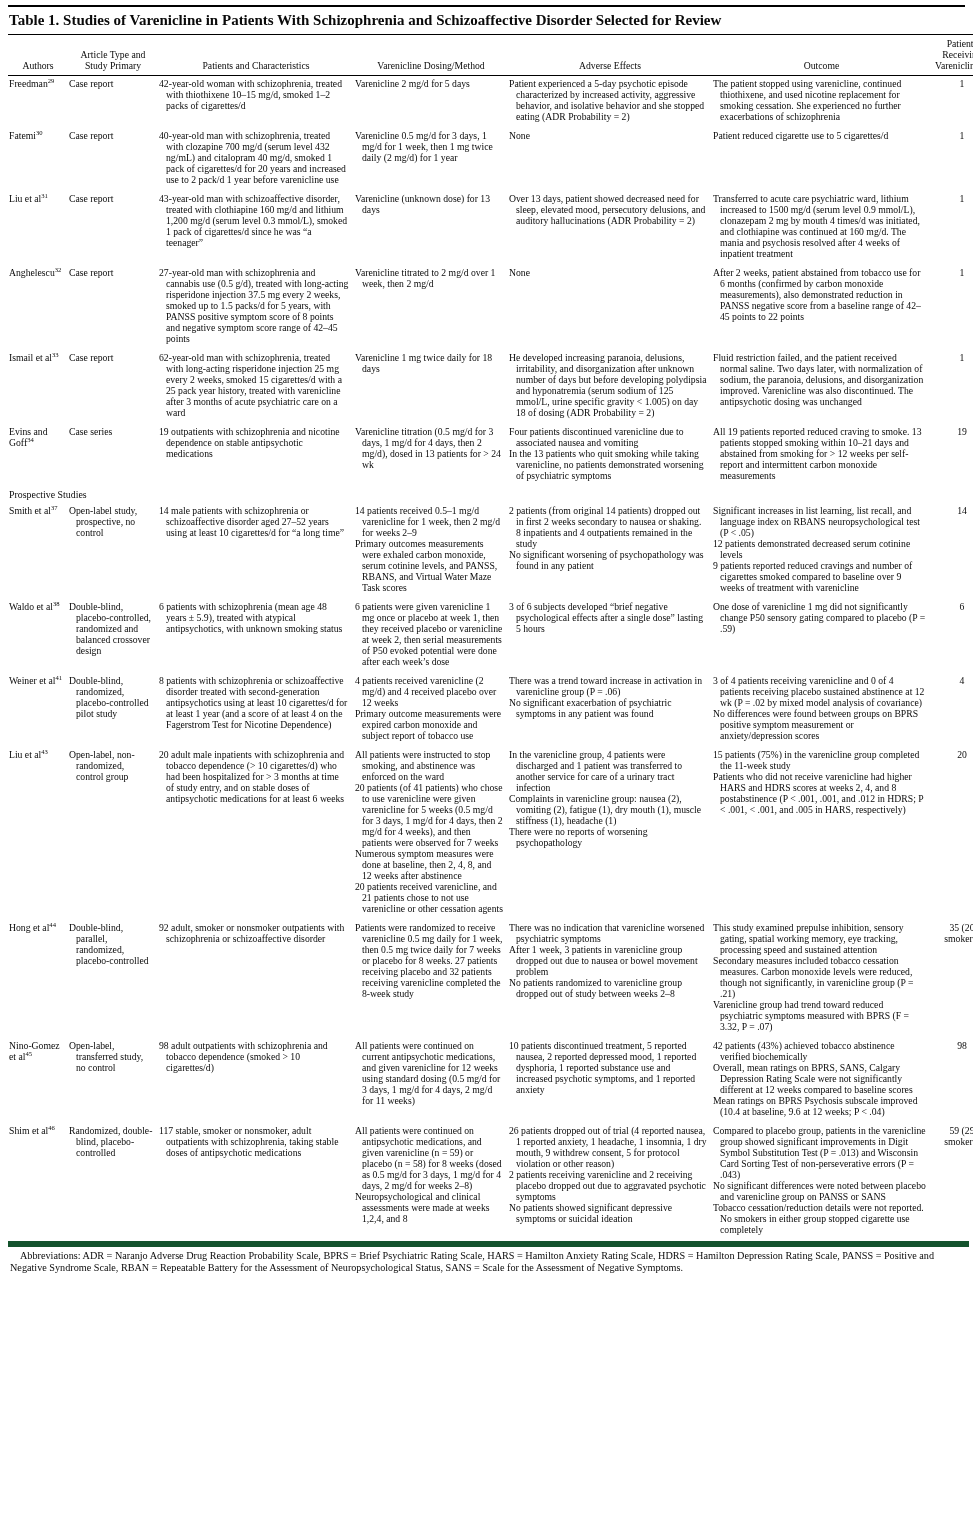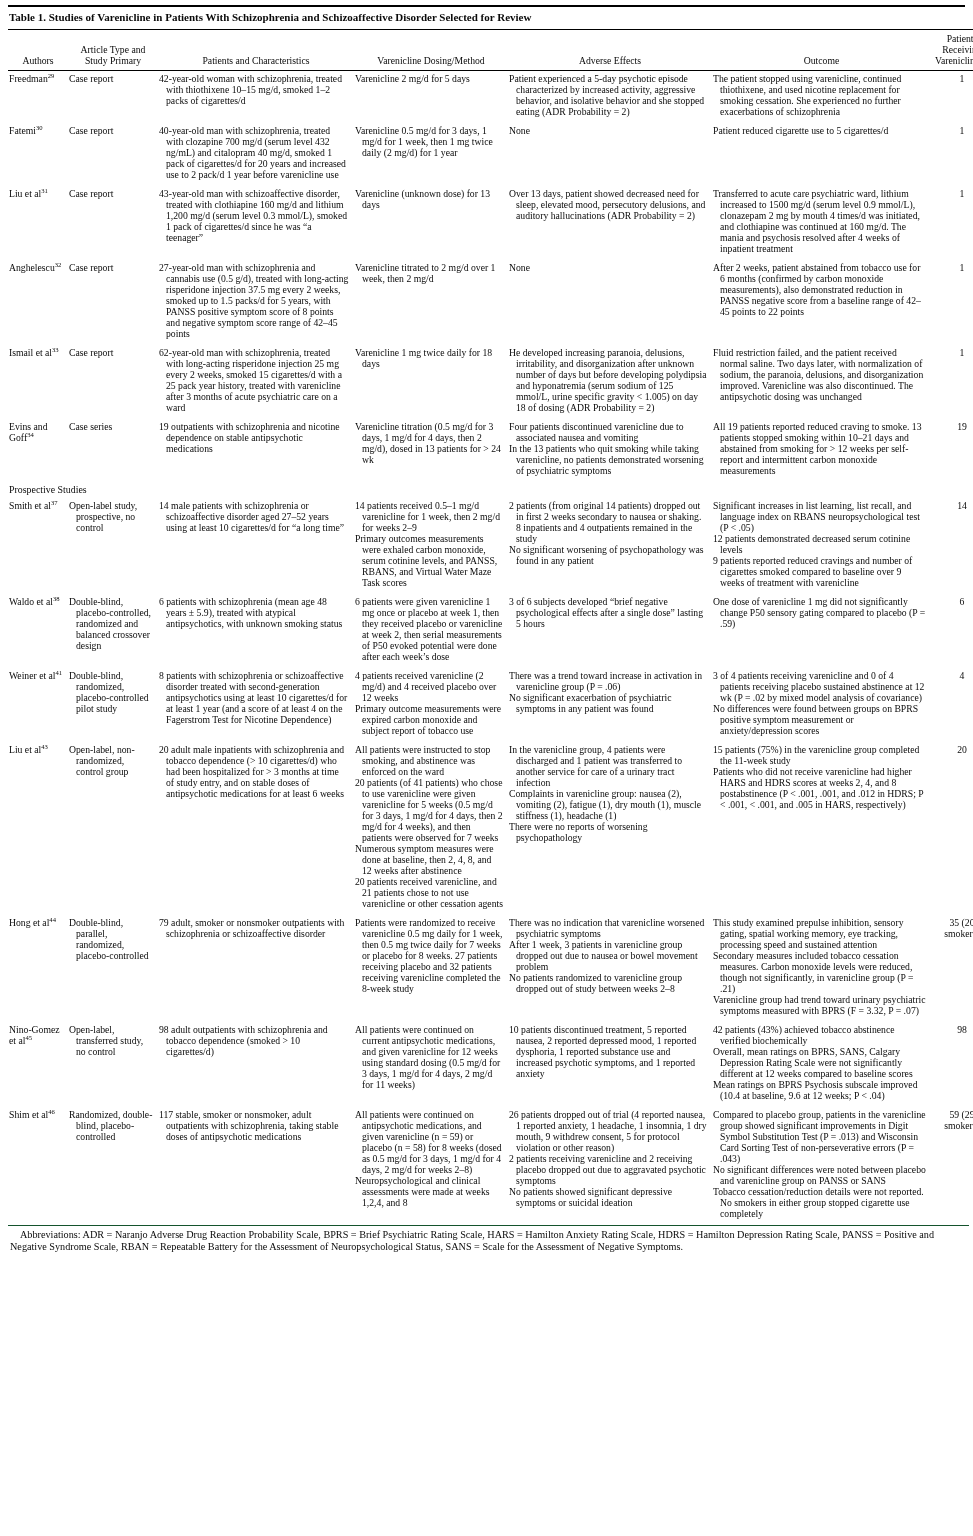--- a/index.html
+++ b/index.html
@@ -2,37 +2,37 @@
 <html><head>
 <meta charset="utf-8">
 <style>
   html,body{margin:0;padding:0;}
   body{
     width:973px;height:1536px;overflow:hidden;background:#ffffff;color:#0a0a0a;
     font-family:"Liberation Serif","DejaVu Serif",serif;
   }
   .page{padding:5px 8px 0 8px;}
   .rule-thick{border-top:2.4px solid #000;}
-  .title{font-weight:bold;font-size:11px;line-height:1.25;padding:4px 1px 4px 1px;}
+  .title{font-weight:bold;font-size:15px;line-height:1.25;padding:4px 1px 4px 1px;}
   table{width:957px;border-collapse:collapse;table-layout:fixed;border-top:1px solid #000;}
   thead th{
     font-weight:normal;font-size:9.7px;line-height:11px;text-align:center;
     vertical-align:bottom;padding:3px 2px 4px 2px;border-bottom:1px solid #000;
   }
   .w0{width:56px}.w1{width:86px}.w2{width:192px}.w3{width:150px}.w4{width:200px}.w5{width:215px}.w6{width:58px}
   tbody td{
     font-size:9.7px;line-height:11px;vertical-align:top;
     padding:2px 5px 6px 1px;
   }
   tbody td.n{text-align:center;padding-right:2px;padding-left:2px;}
   td.cell p{margin:0;padding-left:7px;text-indent:-7px;}
   td.section{font-size:9.9px;padding:2px 0 3px 1px;}
   sup{font-size:6.6px;vertical-align:super;line-height:0;}
   .footnote{
-    border-top:1px solid #14532d;width:957px;
+    border-top:6px solid #14532d;width:957px;
     font-size:10.2px;line-height:12.5px;padding:3px 2px 2px 2px;text-indent:10px;
   }
 </style>
 </head>
 <body>
 
 <div class="page">
   <div class="rule-thick"></div>
   <div class="title">Table 1. Studies of Varenicline in Patients With Schizophrenia and Schizoaffective Disorder Selected for Review</div>
   <table>
@@ -254,34 +254,34 @@
             <p>Patients who did not receive varenicline had higher HARS and HDRS scores at weeks 2, 4, and 8 postabstinence (P &lt; .001, .001, and .012 in HDRS; P &lt; .001, &lt; .001, and .005 in HARS, respectively)</p>
           </td>
           <td class="w6 n">20</td>
         </tr>
         <tr>
           <td class="w0 cell"><span>Hong et al</span><sup>44</sup></td>
           <td class="w1 cell">
             <p>Double-blind, parallel, randomized, placebo-controlled</p>
           </td>
           <td class="w2 cell">
-            <p>79 adult, smoker or nonsmoker outpatients with schizophrenia or schizoaffective disorder</p>
+            <p>92 adult, smoker or nonsmoker outpatients with schizophrenia or schizoaffective disorder</p>
           </td>
           <td class="w3 cell">
             <p>Patients were randomized to receive varenicline 0.5 mg daily for 1 week, then 0.5 mg twice daily for 7 weeks or placebo for 8 weeks. 27 patients receiving placebo and 32 patients receiving varenicline completed the 8-week study</p>
           </td>
           <td class="w4 cell">
             <p>There was no indication that varenicline worsened psychiatric symptoms</p>
             <p>After 1 week, 3 patients in varenicline group dropped out due to nausea or bowel movement problem</p>
             <p>No patients randomized to varenicline group dropped out of study between weeks 2–8</p>
           </td>
           <td class="w5 cell">
             <p>This study examined prepulse inhibition, sensory gating, spatial working memory, eye tracking, processing speed and sustained attention</p>
             <p>Secondary measures included tobacco cessation measures. Carbon monoxide levels were reduced, though not significantly, in varenicline group (P = .21)</p>
-            <p>Varenicline group had trend toward urinary psychiatric symptoms measured with BPRS (F = 3.32, P = .07)</p>
+            <p>Varenicline group had trend toward reduced psychiatric symptoms measured with BPRS (F = 3.32, P = .07)</p>
           </td>
           <td class="w6 n">35 (20 smokers)</td>
         </tr>
         <tr>
           <td class="w0 cell"><span>Nino-Gomez et al</span><sup>45</sup></td>
           <td class="w1 cell">
             <p>Open-label, transferred study, no control</p>
           </td>
           <td class="w2 cell">
             <p>98 adult outpatients with schizophrenia and tobacco dependence (smoked &gt; 10 cigarettes/d)</p>

